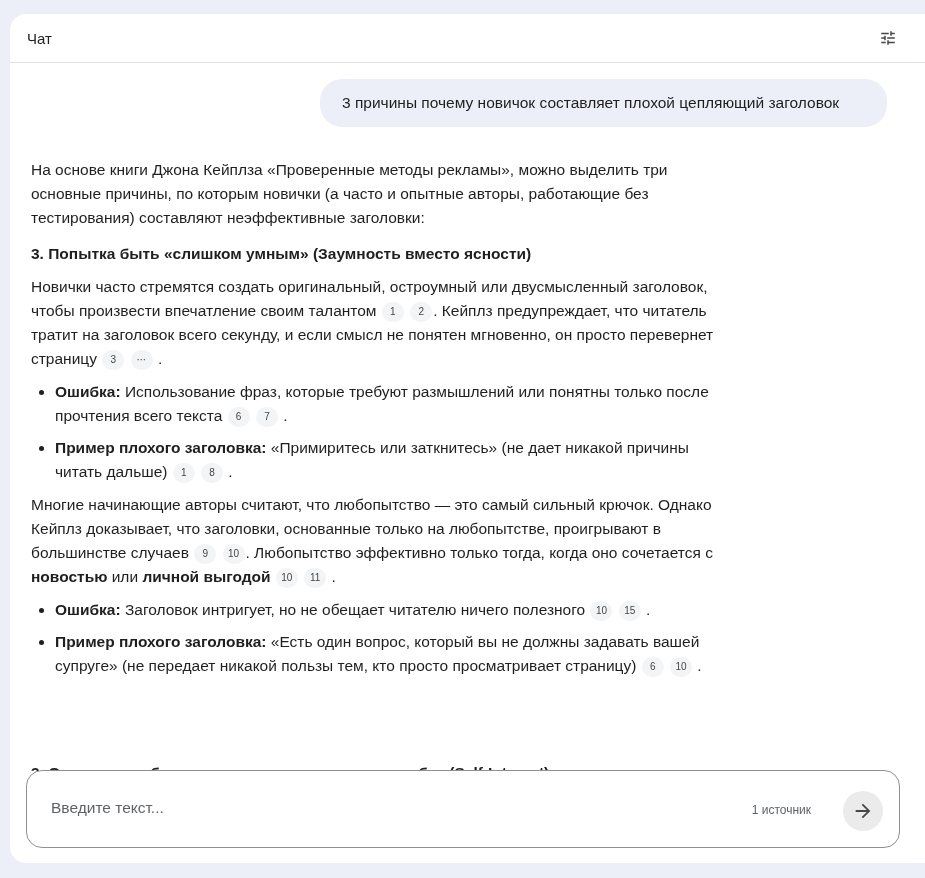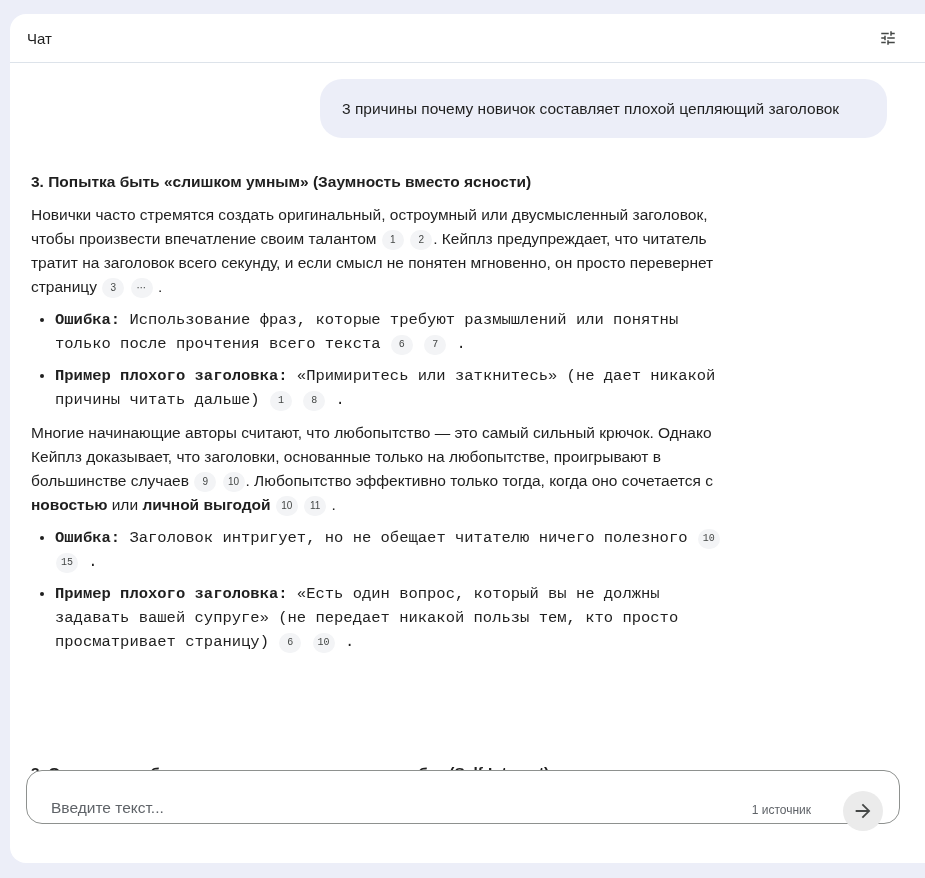--- a/index.html
+++ b/index.html
@@ -20,47 +20,47 @@
     display:flex; align-items:center;
   }
   .header .title { margin-left:17px; font-size:15px; color:#1f1f1f; }
   .header .icons { position:absolute; right:12px; top:12px; display:flex; gap:18px; align-items:center; }
   .icon-btn { width:24px; height:24px; display:flex; align-items:center; justify-content:center; cursor:pointer; }
 
   .scroll-area {
     position:absolute; left:0; top:49px; right:0; bottom:0; overflow:hidden;
   }
   .user-bubble {
-    position:absolute; left:310px; top:16px; width:567px; height:59px;
+    position:absolute; left:310px; top:16px; width:567px; height:48px;
     background:#eceef8; border-radius:22px;
     display:flex; align-items:center; box-sizing:border-box; padding-left:22px;
     font-size:15.5px; color:#1f1f1f;
   }
   .answer {
     position:absolute; left:21px; top:95px; width:700px;
     font-size:15.5px; line-height:24px; color:#1f1f1f;
   }
   .answer p { margin:0 0 9px 0; }
   .answer h3 { font-size:15.5px; margin:12px 0 9px 0; font-weight:bold; line-height:24px; }
   .answer ul { margin:0 0 9px 0; padding-left:24px; }
-  .answer li { margin-bottom:8px;font-family:Liberation Mono, monospace; }
+  .answer li { margin-bottom:8px; }
   .cite {
     display:inline-block; min-width:20px; height:20px; line-height:20px;
     border-radius:10px; background:#f3f4f6; color:#444746;
     font-size:10px; text-align:center; margin:0 1px; vertical-align:1px; padding:0 1px;
     cursor:pointer;
   }
   .cut-heading { position:absolute; left:21px; top:698px; font-weight:bold; font-size:15.5px; line-height:24px; }
 
   .scrollbar {
     position:absolute; right:3px; top:644px; width:6px; height:48px;
     background:#dfe3eb; border-radius:3px;
   }
   .composer {
-    position:absolute; left:16px; top:756px; width:874px; height:54px;
+    position:absolute; left:16px; top:756px; width:874px; height:78px;
     border:1px solid #8e918f; border-radius:16px; background:#fff; box-sizing:border-box;
   }
   .composer .placeholder {
     position:absolute; left:24px; top:28px; font-size:15.5px; color:#5f6368;
   }
   .composer .sources {
     position:absolute; right:88px; top:32px; font-size:12px; color:#5f6368;
   }
   .send {
     position:absolute; right:16px; top:20px; width:40px; height:40px; border-radius:20px;
@@ -88,20 +88,21 @@
       </div>
     </div>
   </div>
 
   <div class="scroll-area">
     <div class="user-bubble">
       <span>3 причины почему новичок составляет плохой цепляющий заголовок</span>
     </div>
 
     <div class="answer">
+      <p>На основе книги Джона Кейплза «Проверенные методы рекламы», можно выделить три основные причины, по которым новички (а часто и опытные авторы, работающие без тестирования) составляют неэффективные заголовки:</p>
 
       <h3>3. Попытка быть «слишком умным» (Заумность вместо ясности)</h3>
       <p><span>Новички часто стремятся создать оригинальный, остроумный или двусмысленный заголовок, чтобы произвести впечатление своим талантом</span> <span class="cite">1</span> <span class="cite">2</span><span>. Кейплз предупреждает, что читатель тратит на заголовок всего секунду, и если смысл не понятен мгновенно, он просто перевернет страницу</span> <span class="cite">3</span> <span class="cite">⋯</span> <span>.</span></p>
       <ul>
         <li><b>Ошибка:</b><span> Использование фраз, которые требуют размышлений или понятны только после прочтения всего текста</span> <span class="cite">6</span> <span class="cite">7</span> <span>.</span></li>
         <li><b>Пример плохого заголовка:</b><span> «Примиритесь или заткнитесь» (не дает никакой причины читать дальше)</span> <span class="cite">1</span> <span class="cite">8</span> <span>.</span></li>
       </ul>
 
       <p><span>Многие начинающие авторы считают, что любопытство — это самый сильный крючок. Однако Кейплз доказывает, что заголовки, основанные только на любопытстве, проигрывают в большинстве случаев</span> <span class="cite">9</span> <span class="cite">10</span><span>. Любопытство эффективно только тогда, когда оно сочетается с </span><b>новостью</b><span> или </span><b>личной выгодой</b> <span class="cite">10</span> <span class="cite">11</span> <span>.</span></p>
       <ul>

